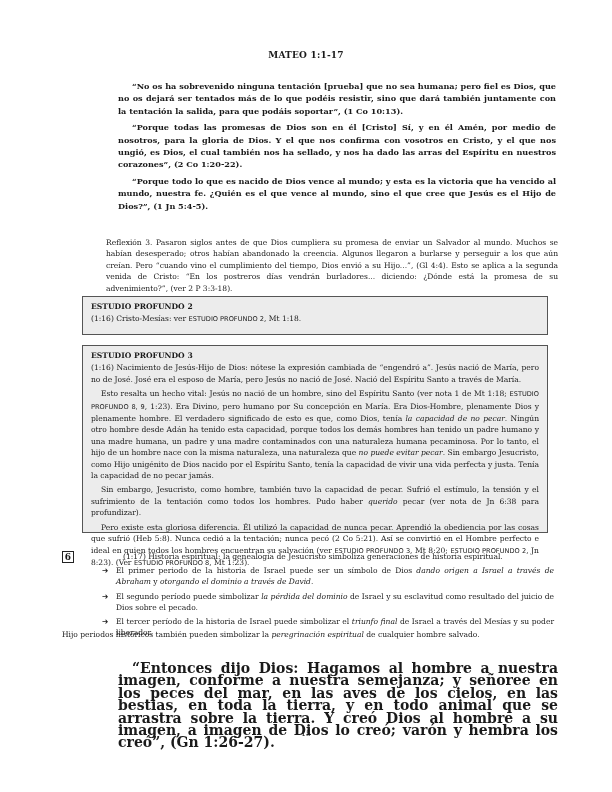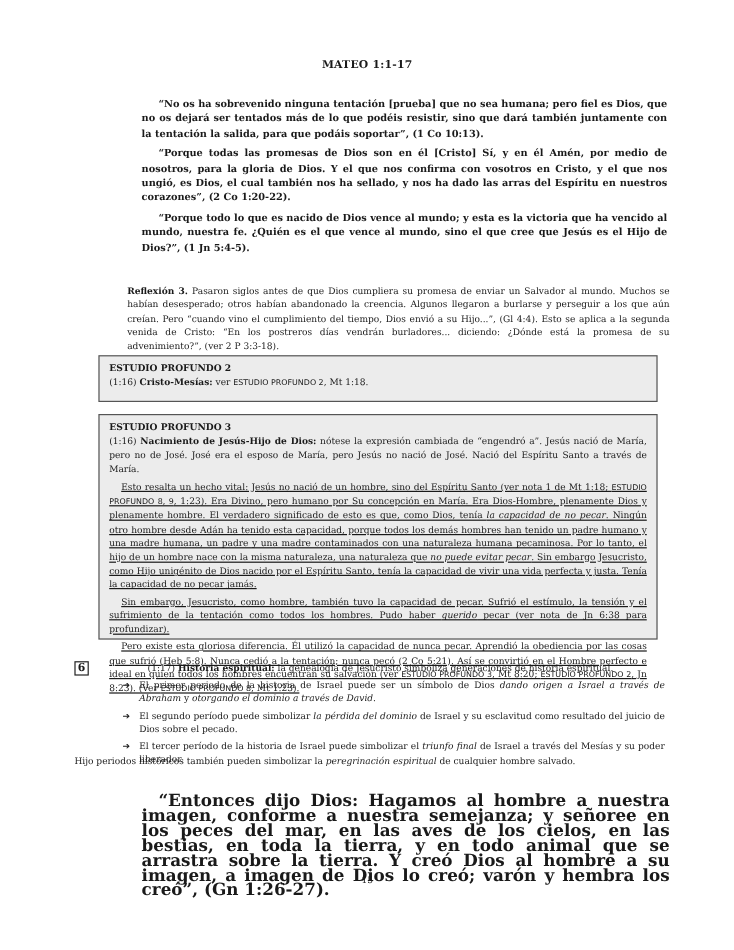--- a/index.html
+++ b/index.html
@@ -7,29 +7,29 @@
          font-family: "DejaVu Serif", "Liberation Serif", serif; color: #1a1a1a; }
   .page { position: absolute; left: 0; top: 0; width: 612px; height: 620px; }
   .running-head { position: absolute; top: 50px; left: 0; width: 612px; text-align: center;
                   font-weight: bold; font-size: 9px; letter-spacing: 0.2px; }
   .quote-block { position: absolute; left: 118px; width: 438px; font-weight: bold;
                  font-size: 8.15px; line-height: 12.4px; text-align: justify; }
   .quote-block p { margin: 0 0 4px 0; text-indent: 14px; }
   .reflexion { position: absolute; left: 106px; top: 237px; width: 452px; font-size: 7.55px;
                line-height: 11.4px; text-align: justify; }
   .reflexion p { margin: 0; }
-  .b { font-weight: bold; }
+  .b { font-weight: normal; }
   .i { font-style: italic; }
   .sc { font-family: "DejaVu Sans", "Liberation Sans", sans-serif; font-size: 6.6px; }
   .study-box { position: absolute; left: 82px; width: 466px; background: #ececec;
                border: 1.2px solid #555555; box-sizing: border-box; padding: 4px 8px 10px 8px;
                font-size: 7.55px; line-height: 11.4px; text-align: justify; }
   .study-box .box-title { font-weight: bold; font-size: 7.6px; margin-bottom: 1px; }
   .study-box p { margin: 0 0 3px 0; }
-  .study-box p.ind { text-indent: 10px; text-decoration: underline; }
+  .study-box p.ind { text-indent: 10px; }
   .point { position: absolute; left: 62px; top: 551px; width: 496px; font-size: 7.55px;
            line-height: 11.3px; }
   .point-num { position: absolute; left: 0; top: 0; width: 12px; height: 12px; border: 1.2px solid #222;
                box-sizing: border-box; font-weight: bold; font-size: 9px; line-height: 10px; text-align: center; }
   .point-head { position: absolute; left: 26px; top: 0; width: 470px; margin-left: 35px; }
   .arrows { position: absolute; left: 40px; top: 14px; width: 452px; margin: 0; padding: 0; list-style: none; }
   .arrows li { position: relative; padding-left: 14px; margin-bottom: 3px; text-align: justify; }
   .arrows li .arrow { position: absolute; left: 0; top: 0; }
   .estos { position: absolute; left: 62px; top: 629px; width: 496px; font-size: 7.55px; line-height: 11px; }
   .sub-a { position: absolute; left: 64px; top: 643px; width: 496px; font-size: 7.55px; line-height: 11px; }

